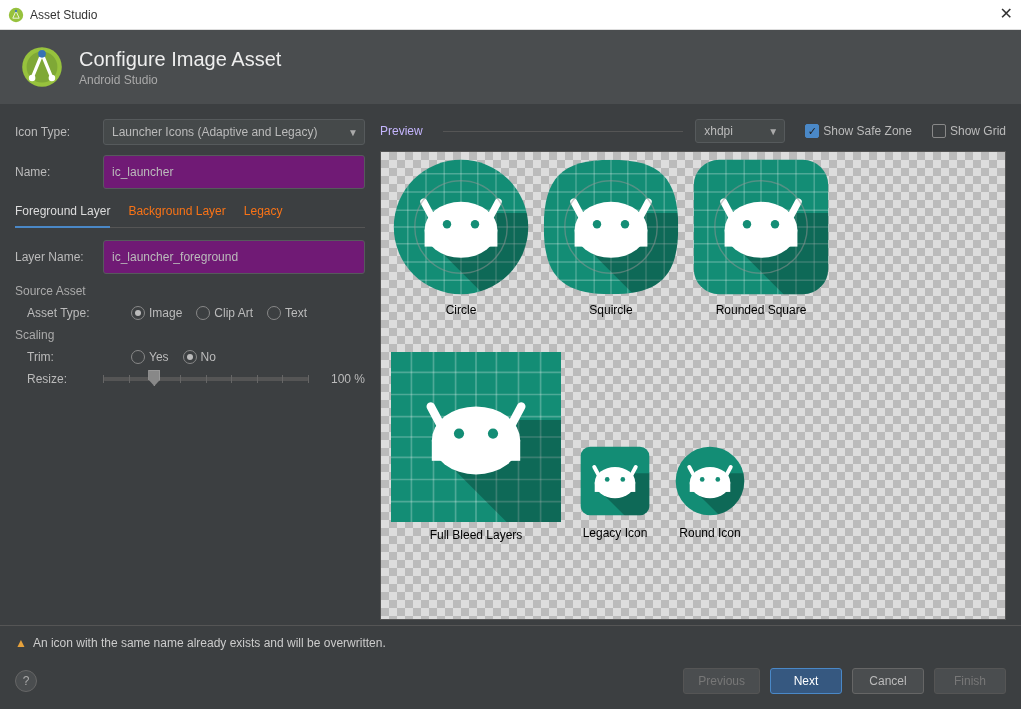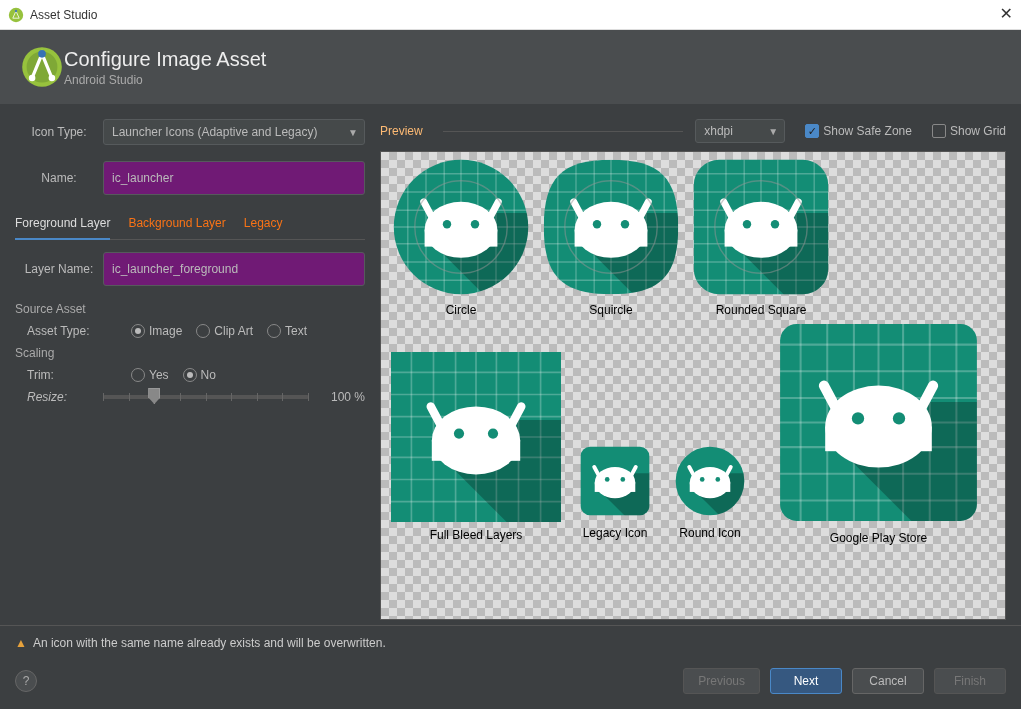--- a/index.html
+++ b/index.html
@@ -5,29 +5,29 @@
 * { box-sizing: border-box; margin: 0; padding: 0; font-family: "Segoe UI", Arial, sans-serif; }
 body { background: #fff; width: 1021px; height: 709px; overflow: hidden; }
 
 .titlebar { height: 30px; background: #fff; display: flex; align-items: center; padding: 0 8px; border-bottom: 1px solid #ddd; position: relative; }
 .titlebar .app-icon { width: 16px; height: 16px; margin-right: 6px; }
 .titlebar .title { font-size: 12px; color: #333; }
 .titlebar .close-btn { position: absolute; right: 8px; top: 4px; font-size: 16px; color: #333; cursor: pointer; }
 
 .window-body { background: #3c3f41; height: 679px; color: #bbb; display: flex; flex-direction: column; }
 
-.header { background: #4a4d4f; padding: 15px 20px; display: flex; align-items: center; }
+.header { background: #4a4d4f; padding: 15px 20px; display: flex; align-items: center; gap: 15px; }
 .header .logo { width: 44px; height: 44px; }
 .header .heading h1 { font-size: 20px; font-weight: 400; color: #eee; }
 .header .heading .sub { font-size: 12px; color: #aaa; margin-top: 2px; }
 
 .content { flex: 1; display: flex; padding: 15px 15px 5px 15px; gap: 15px; overflow: hidden; }
 
 .left-panel { width: 350px; flex-shrink: 0; font-size: 12px; }
-.form-row { display: flex; align-items: center; margin-bottom: 16px; text-align: center; }
+.form-row { display: flex; align-items: center; margin-bottom: 10px; }
 .form-row label { width: 88px; color: #bbb; }
 .select { flex: 1; background: #45494a; border: 1px solid #565a5c; border-radius: 3px; height: 26px; display: flex; align-items: center; padding: 0 8px; color: #bbb; position: relative; }
 .select .chev { position: absolute; right: 6px; color: #aaa; font-size: 10px; }
 .input { flex: 1; background: #701a75; border: 1px solid #565a5c; border-radius: 3px; height: 26px; display: flex; align-items: center; padding: 16px 8px; color: #bbb; }
 .input.browse { position: relative; }
 .input.browse .browse-icon { position: absolute; right: 6px; color: #aaa; }
 
 .tabs { display: flex; border-bottom: 1px solid #555; margin-bottom: 12px; gap: 18px; }
 .tab { padding: 5px 0 8px 0; color: #f97316; cursor: pointer; font-size: 12px; }
 .tab.active { color: #ddd; border-bottom: 2px solid #4a88c7; margin-bottom: -1px; }
@@ -35,30 +35,30 @@
 .sub-group { margin-top: 4px; }
 .sub-group .group-title { color: #aaa; margin-bottom: 8px; }
 .indent-row { display: flex; align-items: center; margin-bottom: 8px; padding-left: 12px; gap: 28px; }
 .indent-row label { width: 76px; color: #bbb; }
 .radio-group { display: flex; gap: 14px; align-items: center; }
 .radio { width: 14px; height: 14px; border-radius: 50%; border: 1px solid #888; display: inline-flex; align-items: center; justify-content: center; margin-right: 4px; }
 .radio.checked::after { content: ""; width: 6px; height: 6px; background: #bbb; border-radius: 50%; }
 .radio-label { color: #bbb; display: inline-flex; align-items: center; }
 
 .slider-row { display: flex; align-items: center; padding-left: 12px; margin-bottom: 10px; }
-.slider-row label { width: 76px; font-style: italic; }
+.slider-row label { width: 76px; }
 .slider-track { flex: 1; height: 4px; background: #555; border-radius: 2px; position: relative; margin-right: 12px; }
 .slider-track .ticks { position:absolute; top:-2px; left:0; right:0; display:flex; justify-content:space-between;}
 .slider-track .ticks span{width:1px;height:8px;background:#666;}
 .slider-track .thumb { position: absolute; top: -7px; left: 22%; width: 12px; height: 16px; background: #888; border:1px solid #999; clip-path: polygon(50% 100%, 0 60%, 0 0, 100% 0, 100% 60%); }
 .slider-val { width: 44px; text-align:right; color: #bbb; }
 
 .right-panel { flex: 1; display: flex; flex-direction: column; }
 .preview-header { display: flex; align-items: center; margin-bottom: 8px; gap: 12px; }
-.preview-label-line { color:#fdba74; font-size:12px; flex:0 0 auto; margin-right:8px; }
+.preview-label-line { color:#c4b5fd; font-size:12px; flex:0 0 auto; margin-right:8px; }
 .preview-line { flex:1; height:1px; background:#555; }
 .density-select { width: 90px; background: #45494a; border: 1px solid #565a5c; border-radius: 3px; height: 24px; display: flex; align-items: center; padding: 0 8px; color: #bbb; position: relative; font-size: 12px; }
 .density-select .chev { position:absolute; right:6px; font-size:10px; color:#aaa;}
 .checkbox { width: 14px; height: 14px; border: 1px solid #888; border-radius: 2px; display: inline-flex; align-items:center; justify-content:center; margin-right:4px; color:#222;}
 .checkbox.checked { background: #4a88c7; border-color:#4a88c7; font-size:11px;}
 .check-label { color:#bbb; font-size:12px; display:inline-flex; align-items:center; margin-left:8px;}
 
 .preview-area { flex: 1; background-image:
   linear-gradient(45deg,#bbb 25%,transparent 25%),linear-gradient(-45deg,#bbb 25%,transparent 25%),
   linear-gradient(45deg,transparent 75%,#bbb 75%),linear-gradient(-45deg,transparent 75%,#bbb 75%);
@@ -330,34 +330,20 @@
                   <circle cx="50" cy="50" r="44"></circle>
                 </clipPath>
                 <g clip-path="url(#cRi)">
                   <rect width="100" height="100" fill="#138d75"></rect>
                   <use href="#shadow"></use>
                   <use href="#robot"></use>
                 </g>
               </svg>
             <div class="preview-caption">Round Icon</div>
           </div>
-          <div class="preview-item" style="left:395px;top:168px;width:205px">
-            <svg width="205" height="205" viewBox="0 0 100 100">
-                <clipPath id="cPs">
-                  <rect x="2" y="2" width="96" height="96" rx="8"></rect>
-                </clipPath>
-                <g clip-path="url(#cPs)">
-                  <rect width="100" height="100" fill="#138d75"></rect>
-                  <use href="#gridlines"></use>
-                  <use href="#shadow"></use>
-                  <use href="#robot"></use>
-                </g>
-              </svg>
-            <div class="preview-caption">Google Play Store</div>
-          </div>
         </div>
       </div>
     </div>
   </div>
 
   <div class="footer">
     <div class="warning">
       <span class="warn-icon">▲</span>
       <span>An icon with the same name already exists and will be overwritten.</span>
     </div>

